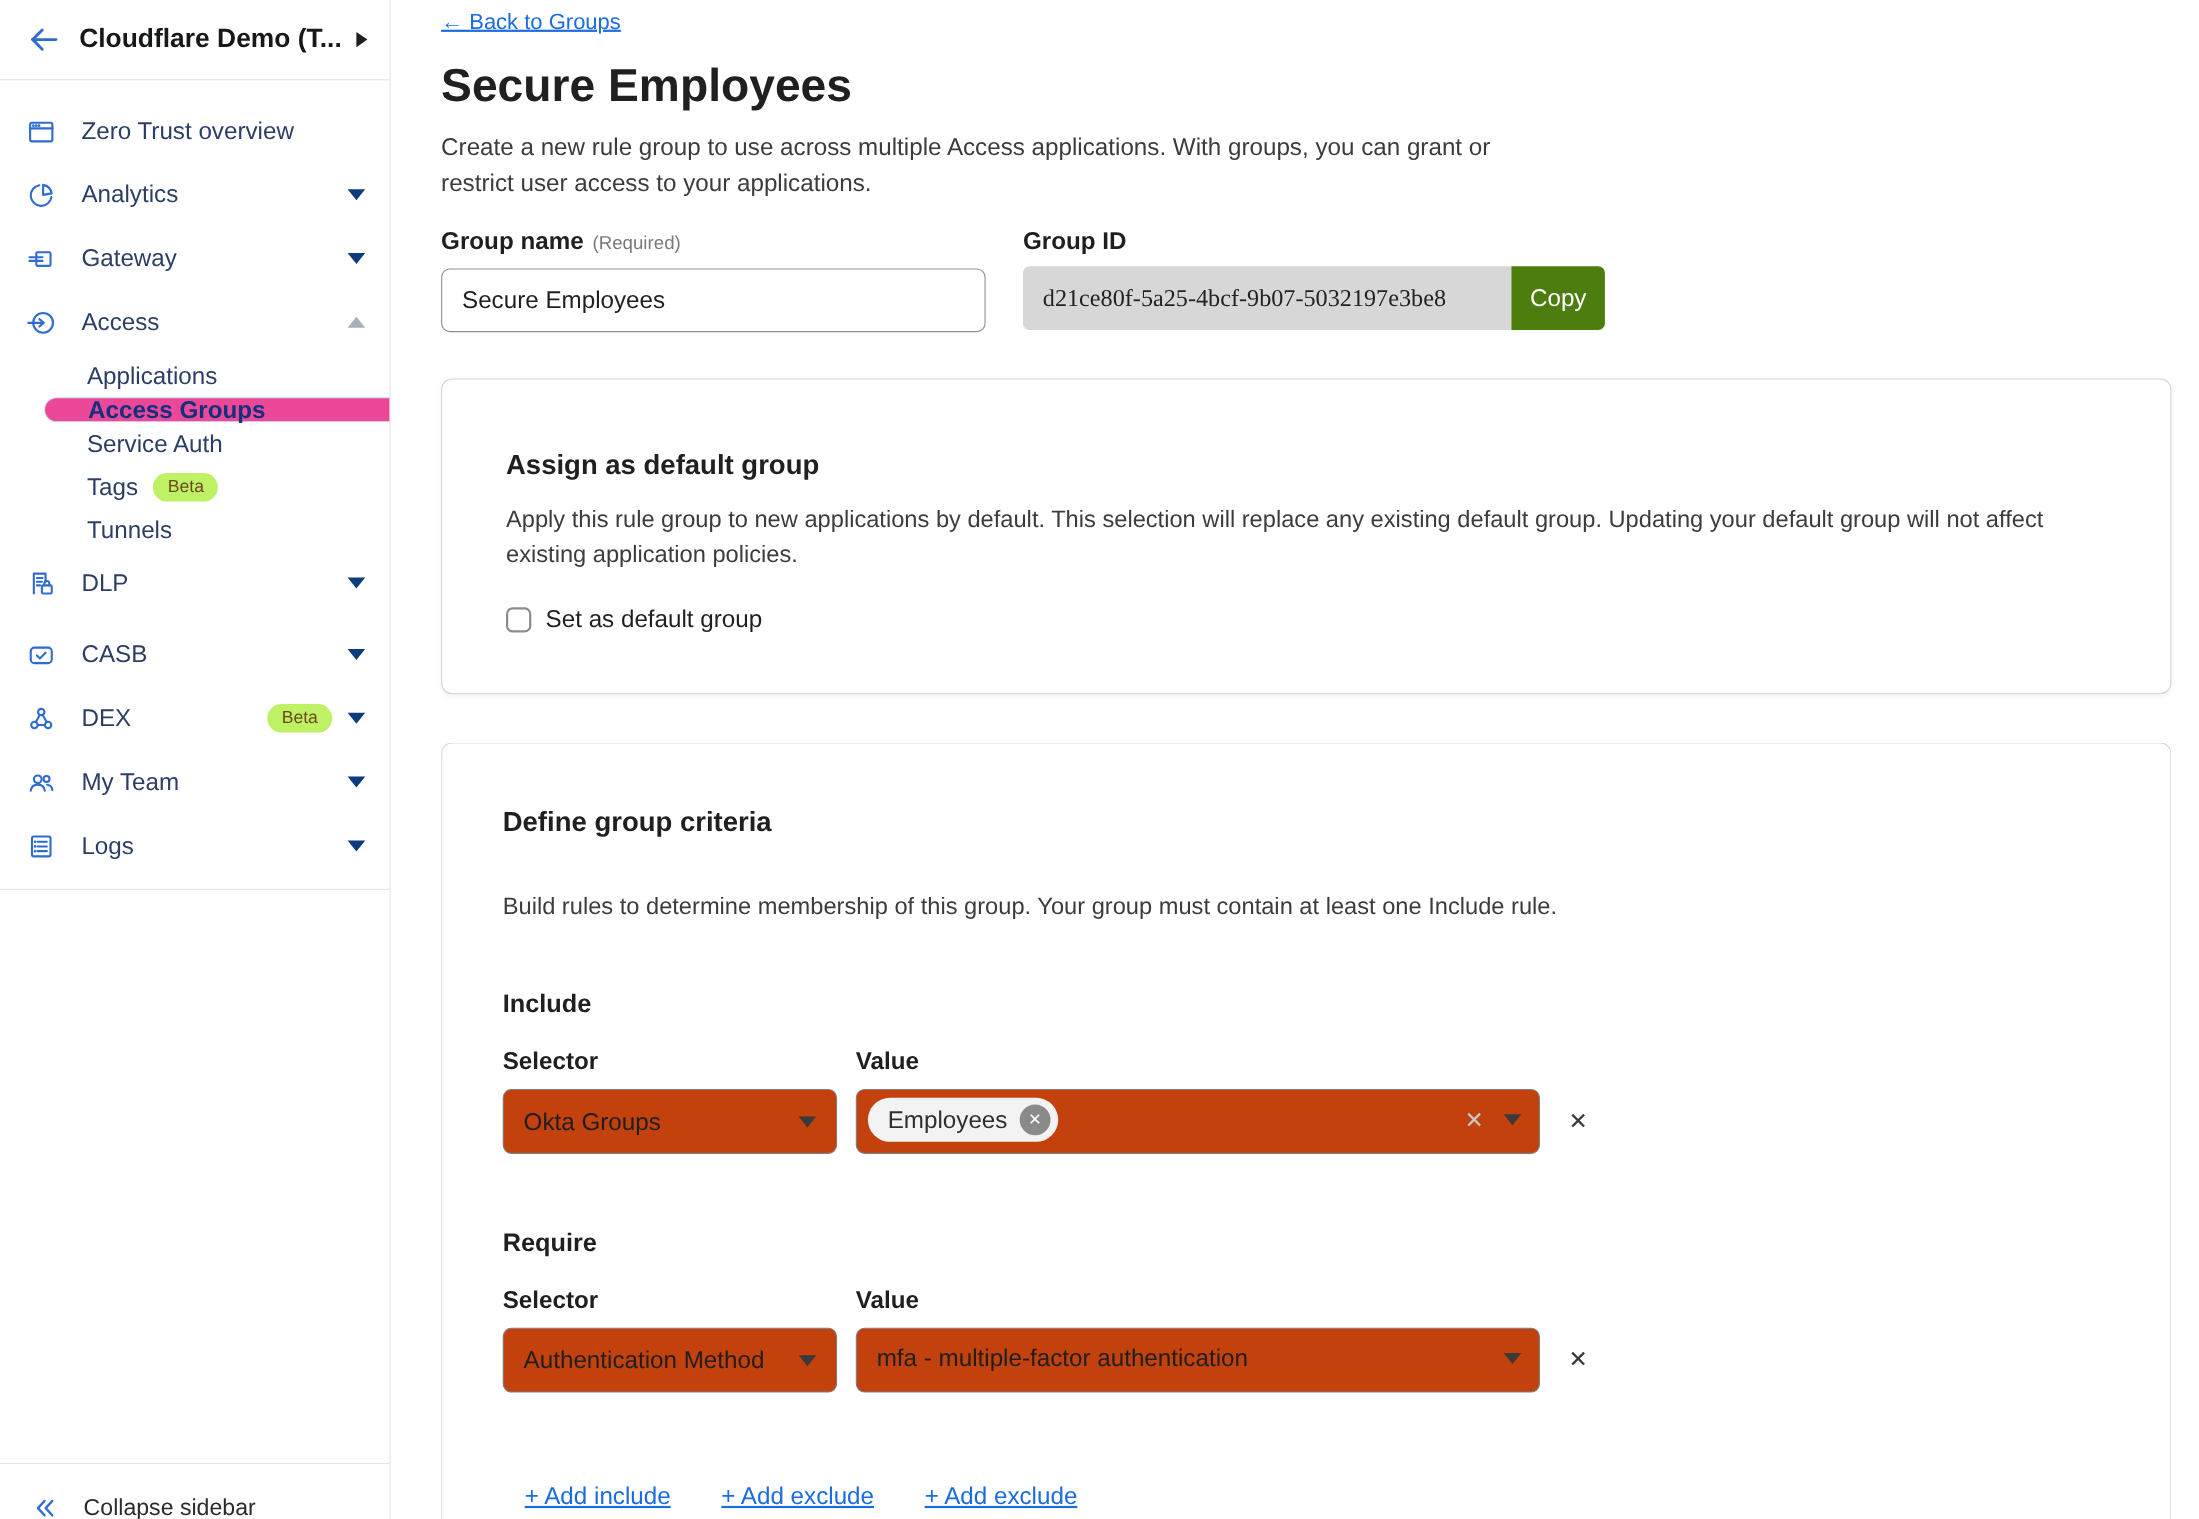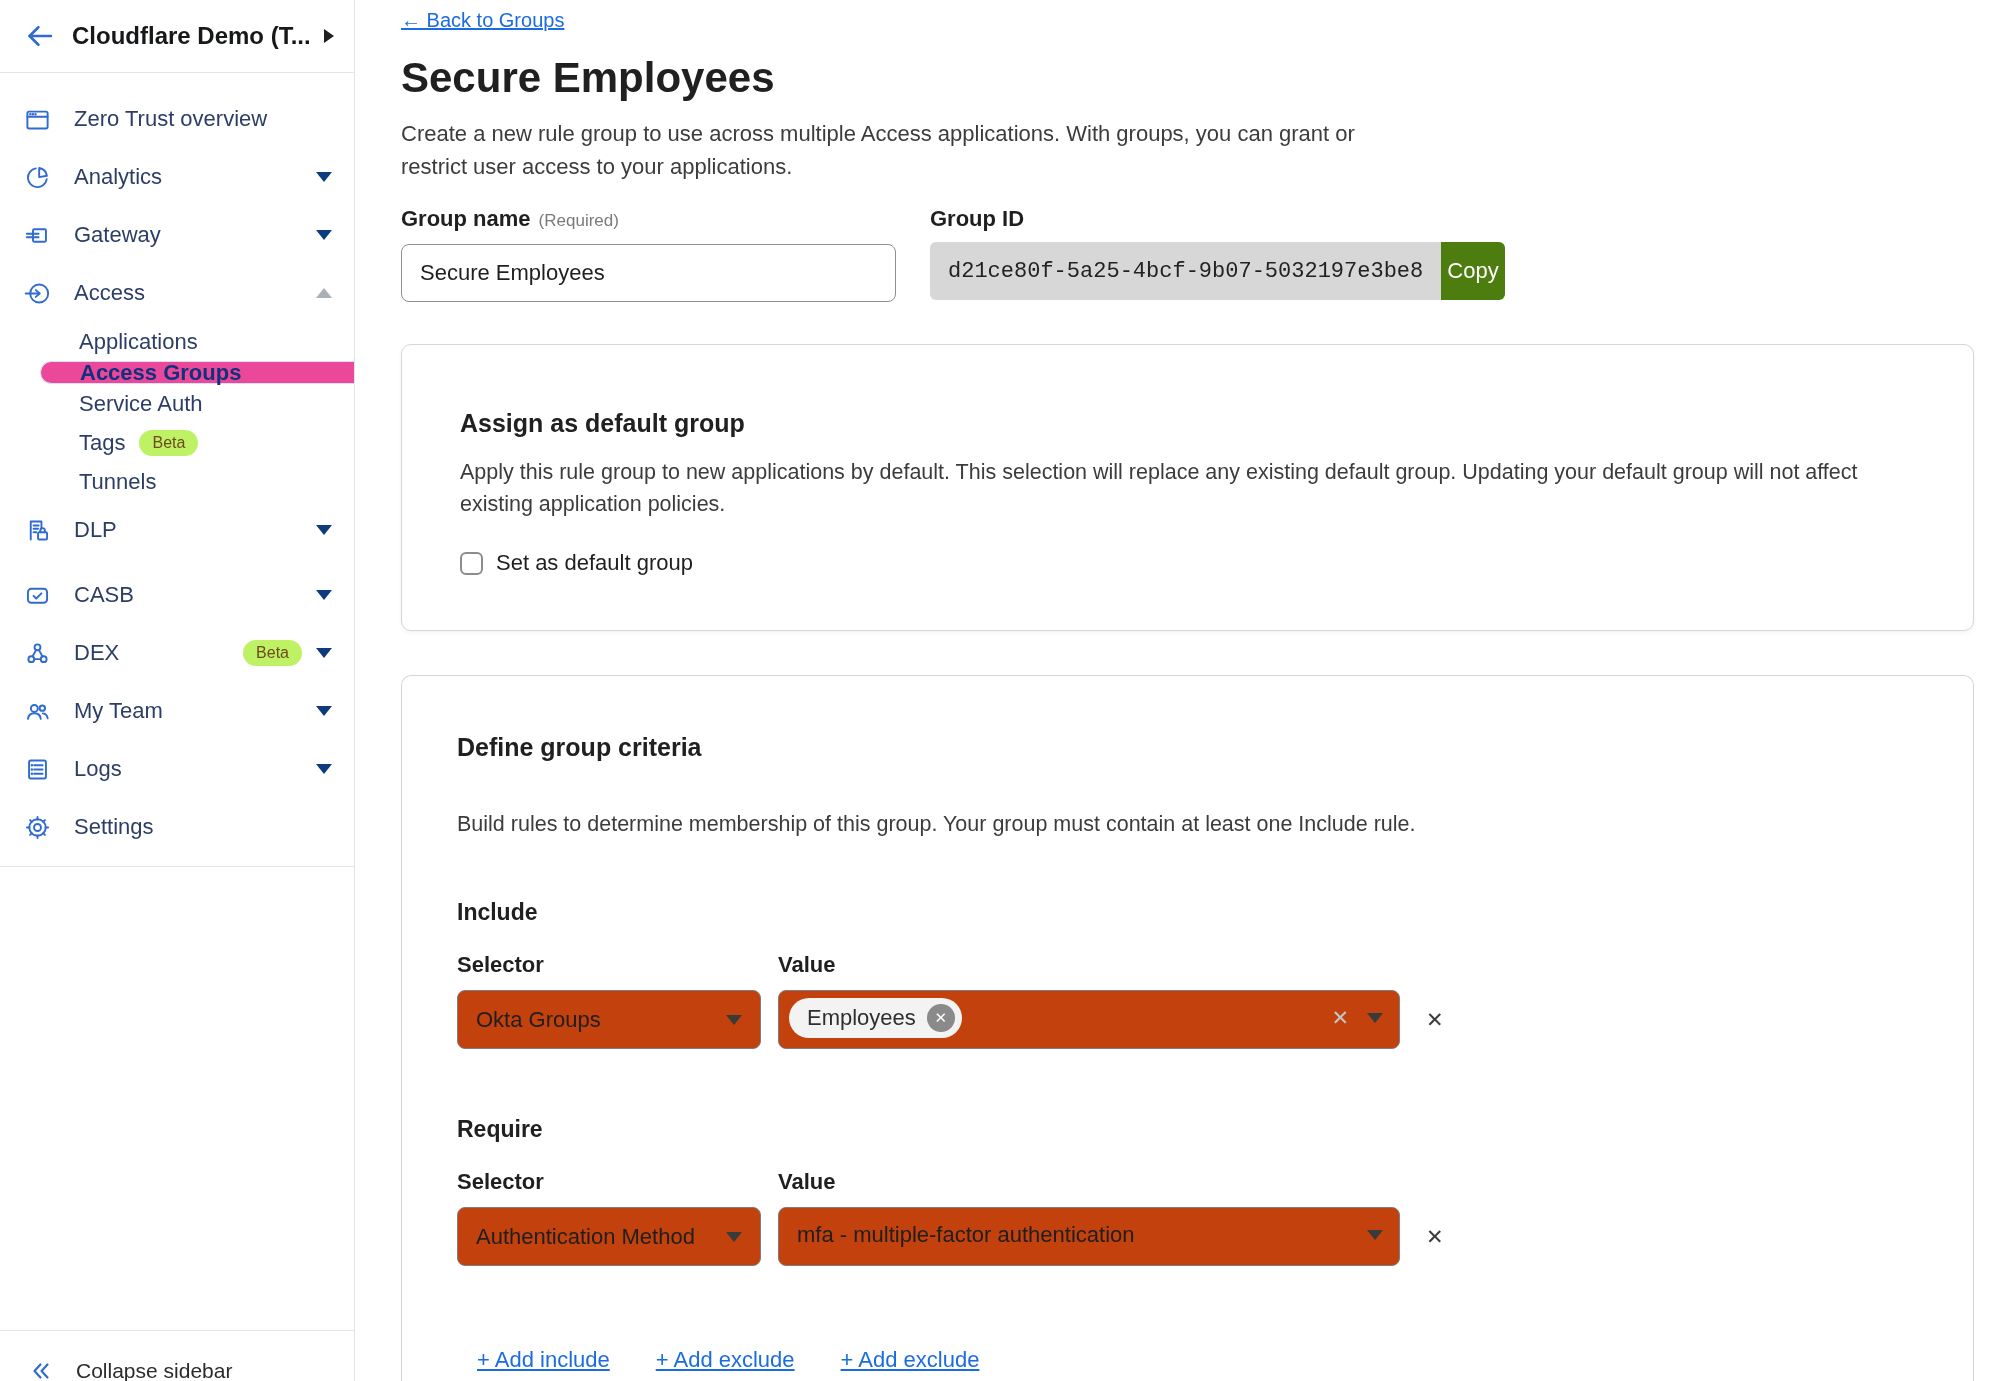--- a/index.html
+++ b/index.html
@@ -50,21 +50,21 @@
   .form-row { margin-top:22px; display:flex; }
   .field { width:529px; }
   .flabel { font-size:22px; line-height:27px; font-weight:700; color:#1f1f1f; }
   .freq { font-size:17px; font-weight:400; color:#7a7a7a; margin-left:8px; }
   .text-input { margin-top:10px; width:495px; height:58px; border:1.5px solid #8f8f8f;
     border-radius:8px; padding:0 18px; font-size:22px; color:#1f1f1f;
     font-family:"Liberation Sans", sans-serif; outline:none; background:#fff; }
   .id-row { margin-top:10px; display:flex; height:58px; }
   .id-value { width:512px; background:#d7d7d7; border-radius:6px 0 0 6px;
     display:flex; align-items:center; padding:12px 18px;
-    font-family:Liberation Mono, monospace; font-size:22px; color:#222; white-space:nowrap; }
+    font-family:Liberation Serif, serif; font-size:22px; color:#222; white-space:nowrap; }
   .copy-btn { width:97px; background:#4d7c0f; color:#fff; border:none;
     border-radius:0 6px 6px 0; font-size:22px; cursor:pointer;
     display:flex; align-items:center; justify-content:center;
     font-family:"Liberation Sans", sans-serif; }
   .card { width:1573px; border:1px solid #d6d6d6; border-radius:10px; background:#fff;
     box-shadow:0 2px 4px rgba(0,0,0,0.05); }
   .card1 { margin-top:42px; height:287px; padding:63px 58px 0; }
   .card2 { margin-top:44px; padding:56px 55px 60px; border-radius:10px 10px 0 0; border-bottom:none; box-shadow:none; }
   .card-title { font-size:25px; line-height:30px; font-weight:700; color:#202020; }
   .card-body { margin-top:18px; max-width:1460px; font-size:21.5px; line-height:32px; color:#3c3c3c; }
@@ -211,28 +211,20 @@
     <div class="nav-item">
       <svg class="nicon blue" viewBox="0 0 24 24">
         <rect x="4.5" y="4" width="15" height="16" rx="1.5"></rect>
         <path d="M9 8.2h7.5M9 12h7.5M9 15.8h7.5"></path>
         <path d="M7 8.2h.01M7 12h.01M7 15.8h.01" style="stroke-width:2.2"></path>
       </svg>
       <span class="nlabel">Logs</span>
       <span class="caret-down"></span>
     </div>
 
-    <div class="nav-item">
-      <svg class="nicon blue" viewBox="0 0 24 24">
-        <circle cx="12" cy="12" r="3.1"></circle>
-          <circle cx="12" cy="12" r="7.3"></circle>
-        <path d="M12 2.6v2.3M12 19.1v2.3M2.6 12h2.3M19.1 12h2.3M5.4 5.4l1.6 1.6M17 17l1.6 1.6M18.6 5.4L17 7M7 17l-1.6 1.6"></path>
-      </svg>
-      <span class="nlabel">Settings</span>
-    </div>
 
     <div class="nav-divider"></div>
   </div>
 
   <div class="sb-footer">
     <svg class="cicon blue" viewBox="0 0 24 24" style="stroke-width:2">
       <path d="M11.5 6l-5.5 6 5.5 6M18 6l-5.5 6 5.5 6"></path>
     </svg>
     <span>Collapse sidebar</span>
   </div>

